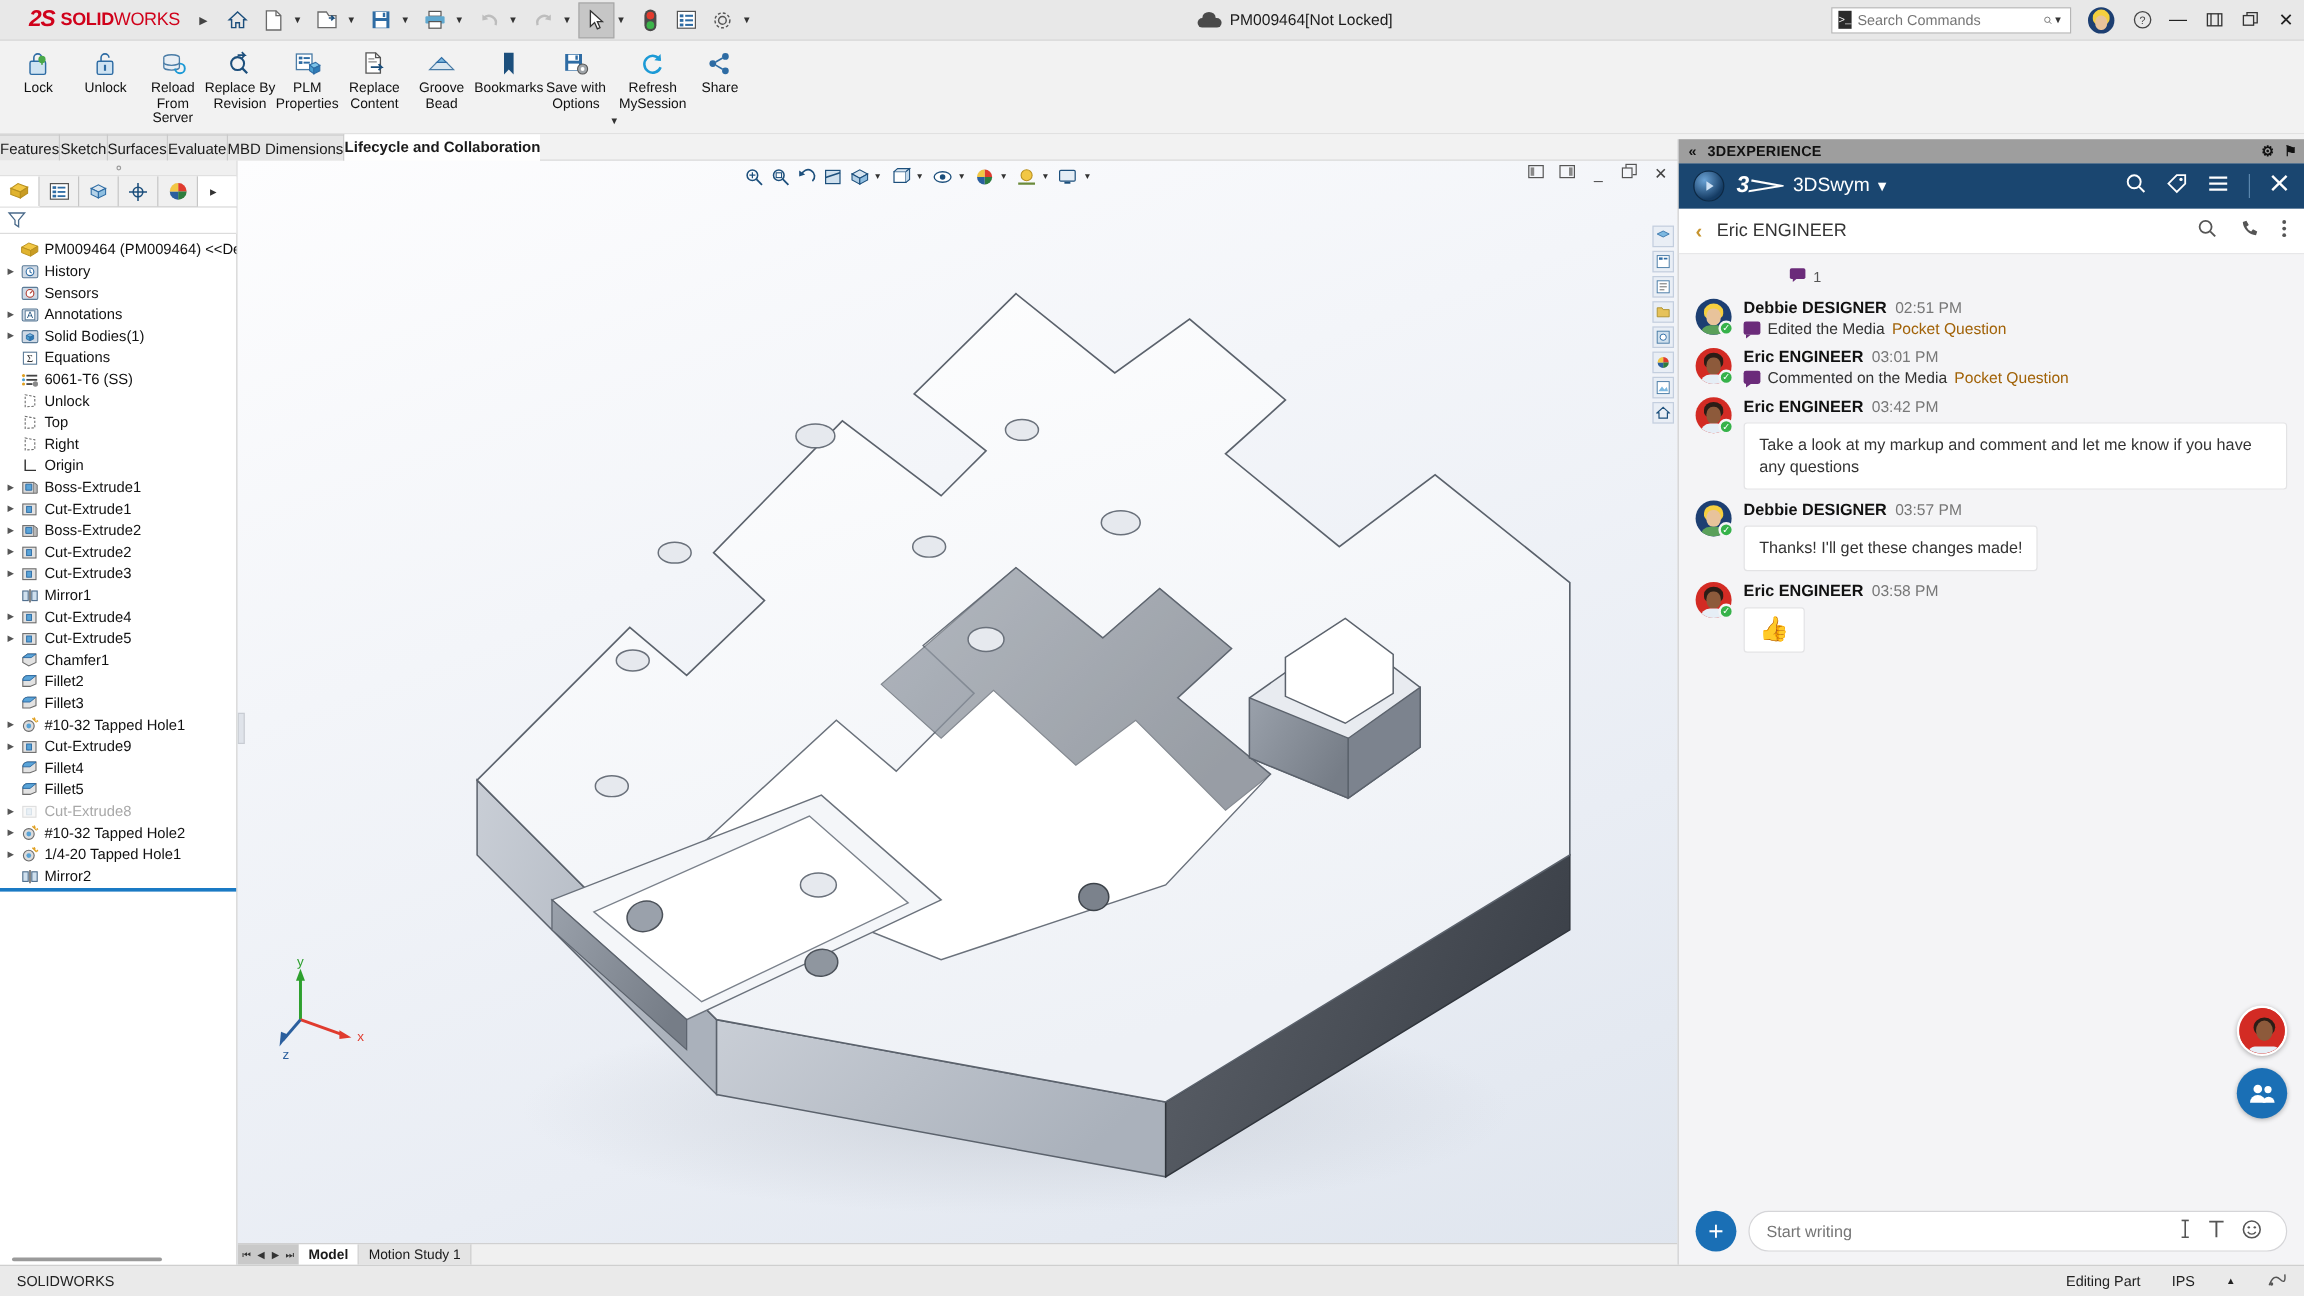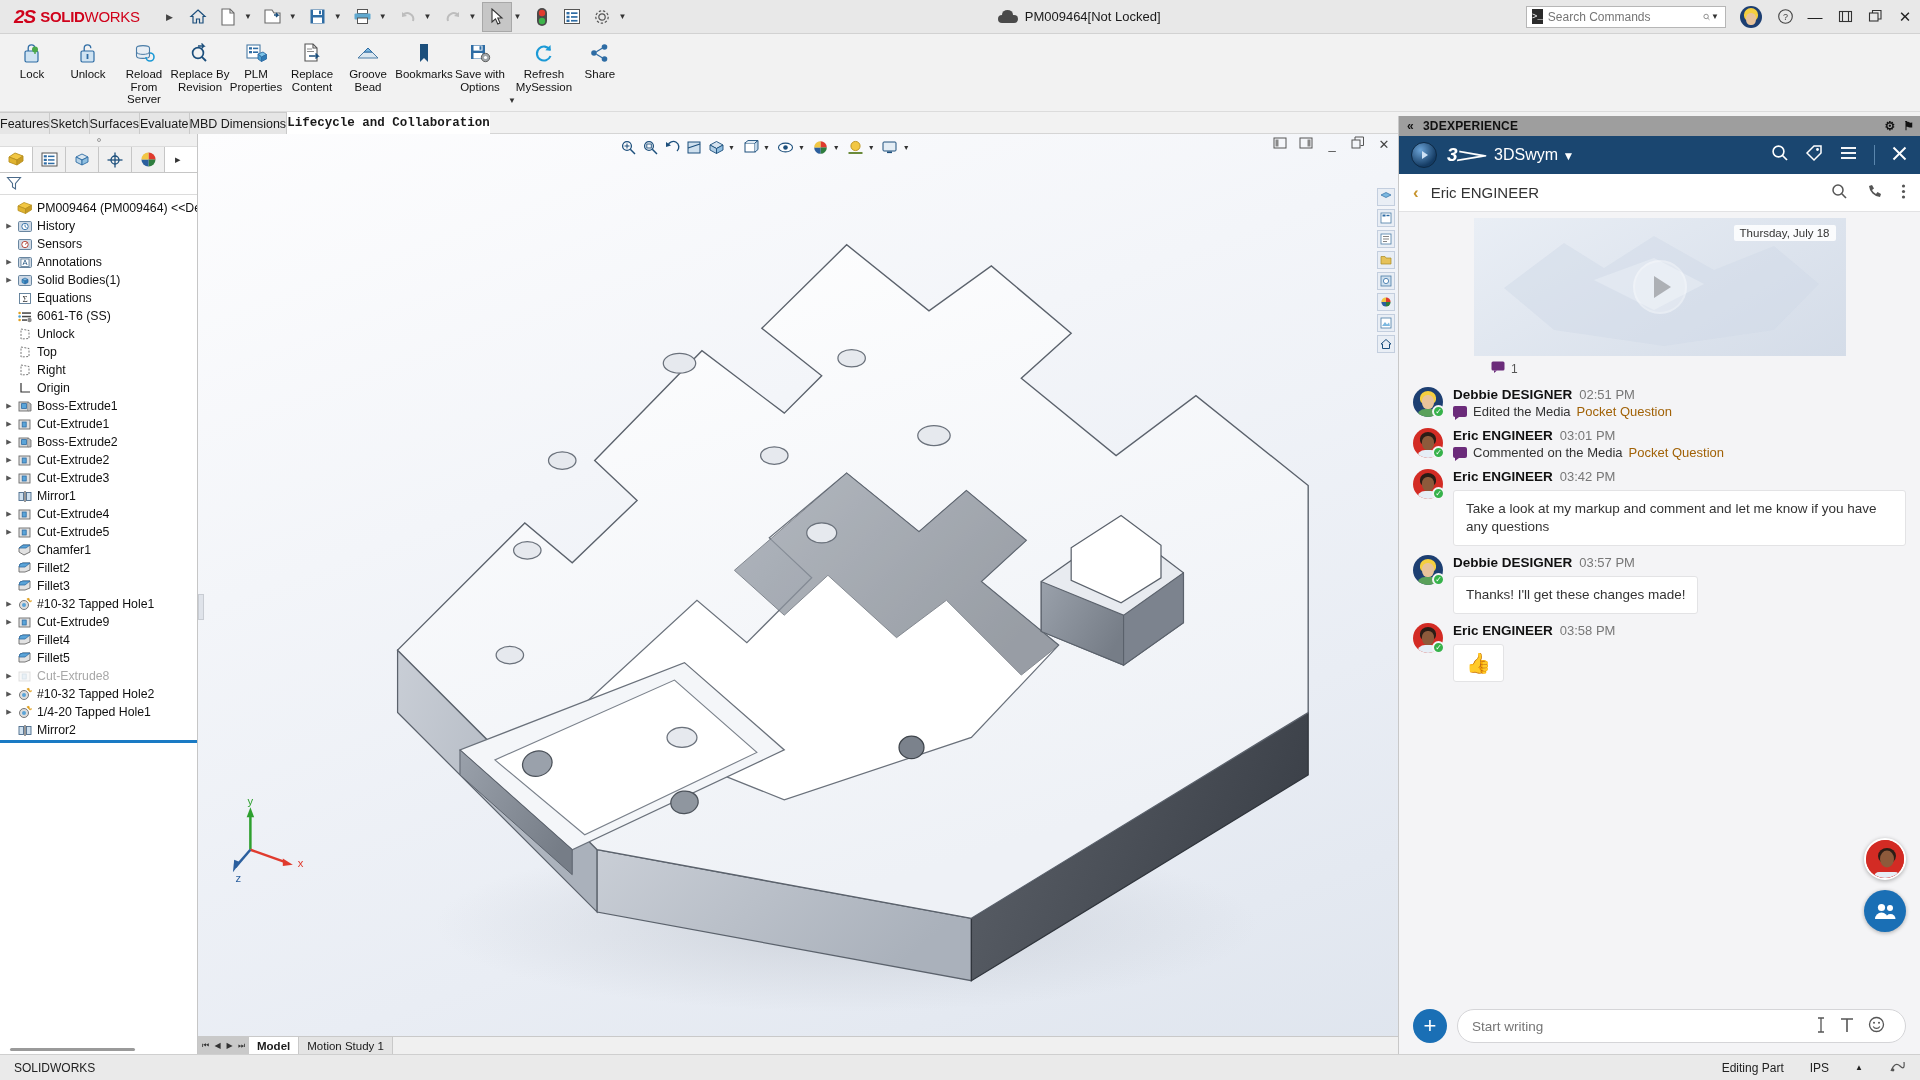--- a/index.html
+++ b/index.html
@@ -13,21 +13,21 @@
   }
   .app { position:relative; width:1920px; height:1080px; }
 
   
   .topbar {
     position:absolute; left:0; top:0; width:1920px; height:34px;
     background:#e8e8e8;
     display:flex; align-items:center;
     border-bottom:1px solid #d2d2d2;
   }
-  .sw-logo { display:flex; align-items:center; padding-left:14px; width:150px; }
+  .sw-logo { display:flex; align-items:center; padding-left:14px; width:150px;justify-content:flex-end; }
   .sw-logo .ds { color:#d0021b; font-weight:bold; font-size:19px; letter-spacing:-1px; font-style:italic; }
   .sw-logo .solid { color:#d0021b; font-weight:bold; font-size:15px; margin-left:5px; letter-spacing:-0.3px;}
   .sw-logo .works { color:#d0021b; font-weight:normal; font-size:15px; letter-spacing:-0.3px;}
   .tb-caret { color:#444; font-size:9px; padding:0 10px 0 16px; }
   .tb-btn {
     height:30px; min-width:30px; display:flex; align-items:center; justify-content:center;
     padding:0 4px; cursor:default;
   }
   .tb-btn.sel { background:#c6c6c6; border:1px solid #a8a8a8; }
   .tb-dd { font-size:8px; color:#333; padding:0 6px 0 1px; align-self:center; }
@@ -83,21 +83,21 @@
   
   .tabstrip {
     position:absolute; left:0; top:112px; width:1920px; height:22px;
     background:#f2f2f2; display:flex; align-items:stretch;
   }
   .cmdtab {
     display:flex; align-items:center; padding:0 0; font-size:12.5px;
     background:#e6e6e6; border-right:1px solid #cacaca; border-top:1px solid #cacaca;
     color:#1a1a1a; cursor:default;
   }
-  .cmdtab.active { background:#fff; font-weight:bold; border-right:none; border-top:none;font-family:Liberation Mono, monospace;}
+  .cmdtab.active { background:#fff; font-weight:bold; border-right:none; border-top:none;}
   .tab-rest { flex:1; background:#f2f2f2; border-bottom:1px solid #d5d5d5;}
 
   
   .leftpanel {
     position:absolute; left:0; top:134px; width:198px; bottom:26px;
     background:#fff; border-right:1px solid #c6c6c6;
     display:flex; flex-direction:column;
   }
   .lp-grip { height:13px; background:#f0f0f0; display:flex; align-items:center; justify-content:center; border-bottom:1px solid #dcdcdc;}
   .lp-grip .dot { width:4px; height:4px; border-radius:50%; border:1px solid #9b9b9b;}
@@ -1301,30 +1301,20 @@
               <circle cx="2.5" cy="3" r="1.6" fill="#555"></circle>
               <circle cx="2.5" cy="8.5" r="1.6" fill="#555"></circle>
               <circle cx="2.5" cy="14" r="1.6" fill="#555"></circle>
             </svg>
         </span>
       </span>
     </div>
 
     <div class="chat">
 
-      <div class="media-card">
-        <svg class="media-shape" viewBox="0 0 372 138" preserveAspectRatio="none">
-          <path d="M30 70 L90 25 L130 50 L180 18 L240 52 L300 28 L345 66 L300 112 L190 128 L80 112 Z" fill="#cfd8e6" opacity="0.85"></path>
-          <path d="M120 62 L180 40 L230 66 L180 92 Z" fill="#e4eaf3"></path>
-        </svg>
-        <span class="media-date">Thursday, July 18</span>
-        <span class="play-btn">
-            <span class="tri"></span>
-          </span>
-      </div>
       <div class="media-meta">
         <span>
           <svg width="14" height="12" viewBox="0 0 14 12">
               <rect x="0.5" y="0.5" width="13" height="9" rx="1.5" fill="#6b2b7a"></rect>
               <path d="M3 9.5 L3 12 L6 9.5 Z" fill="#6b2b7a"></path>
             </svg>
         </span>
         <span>1</span>
       </div>
 

